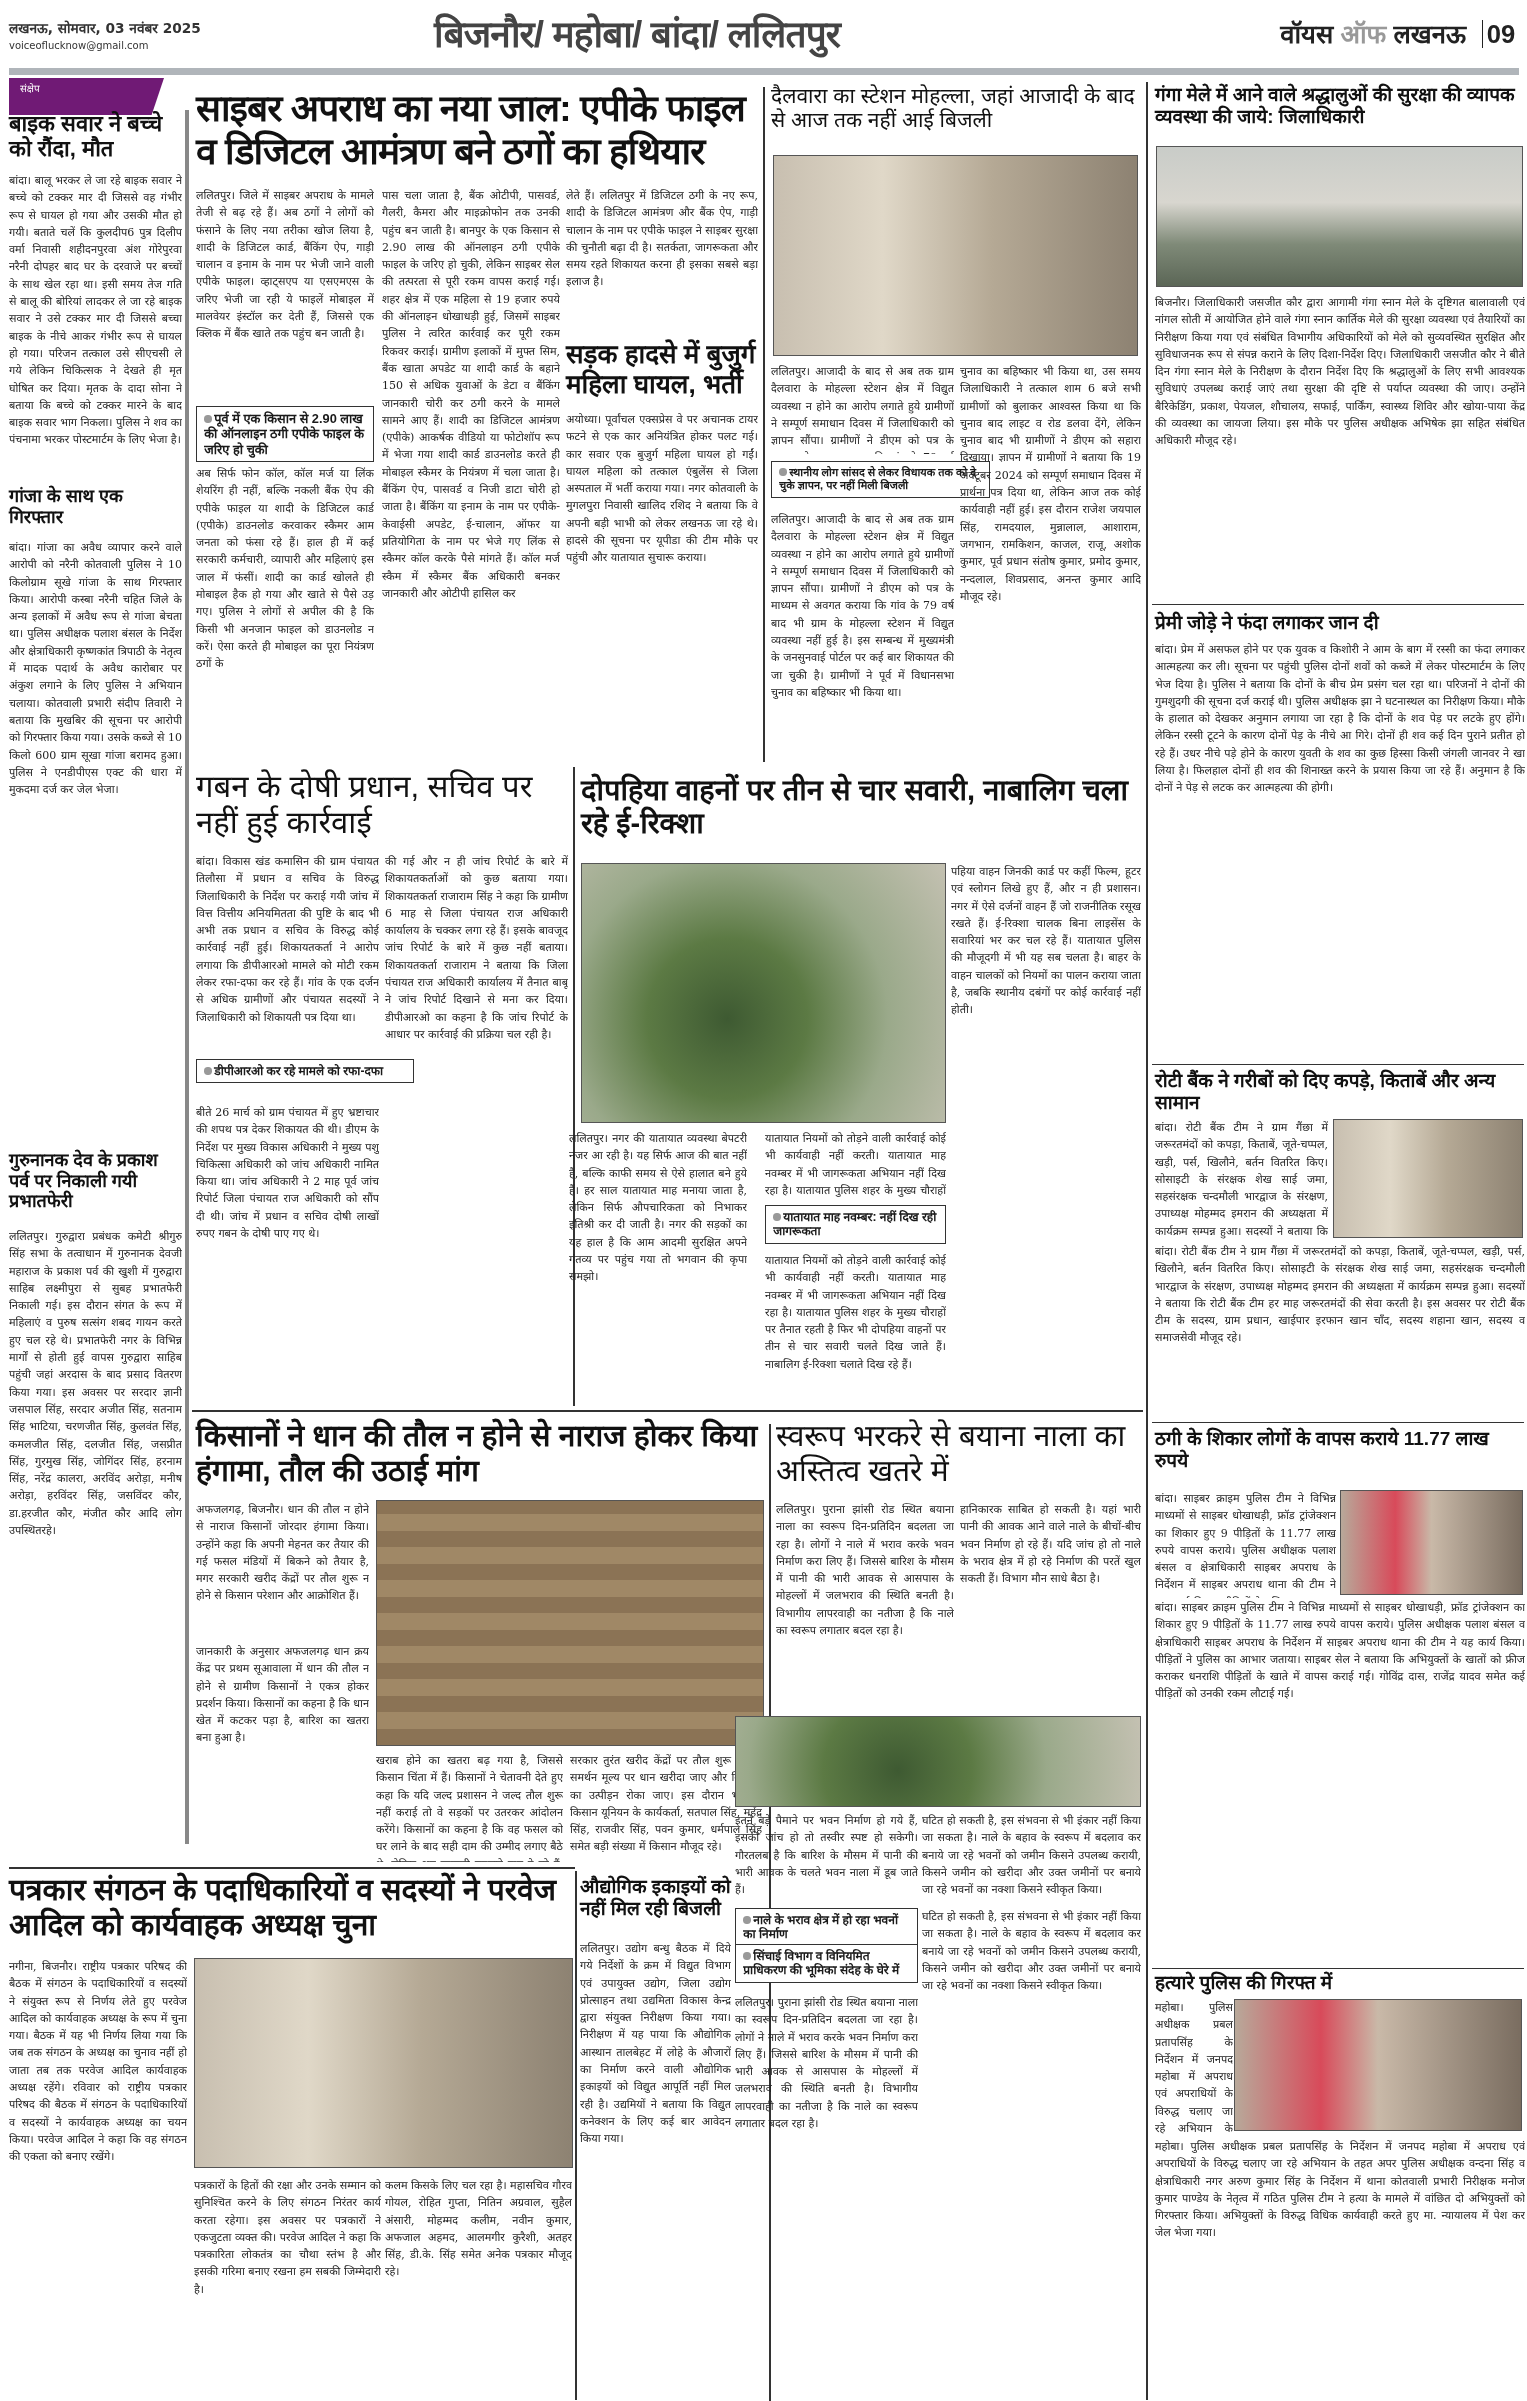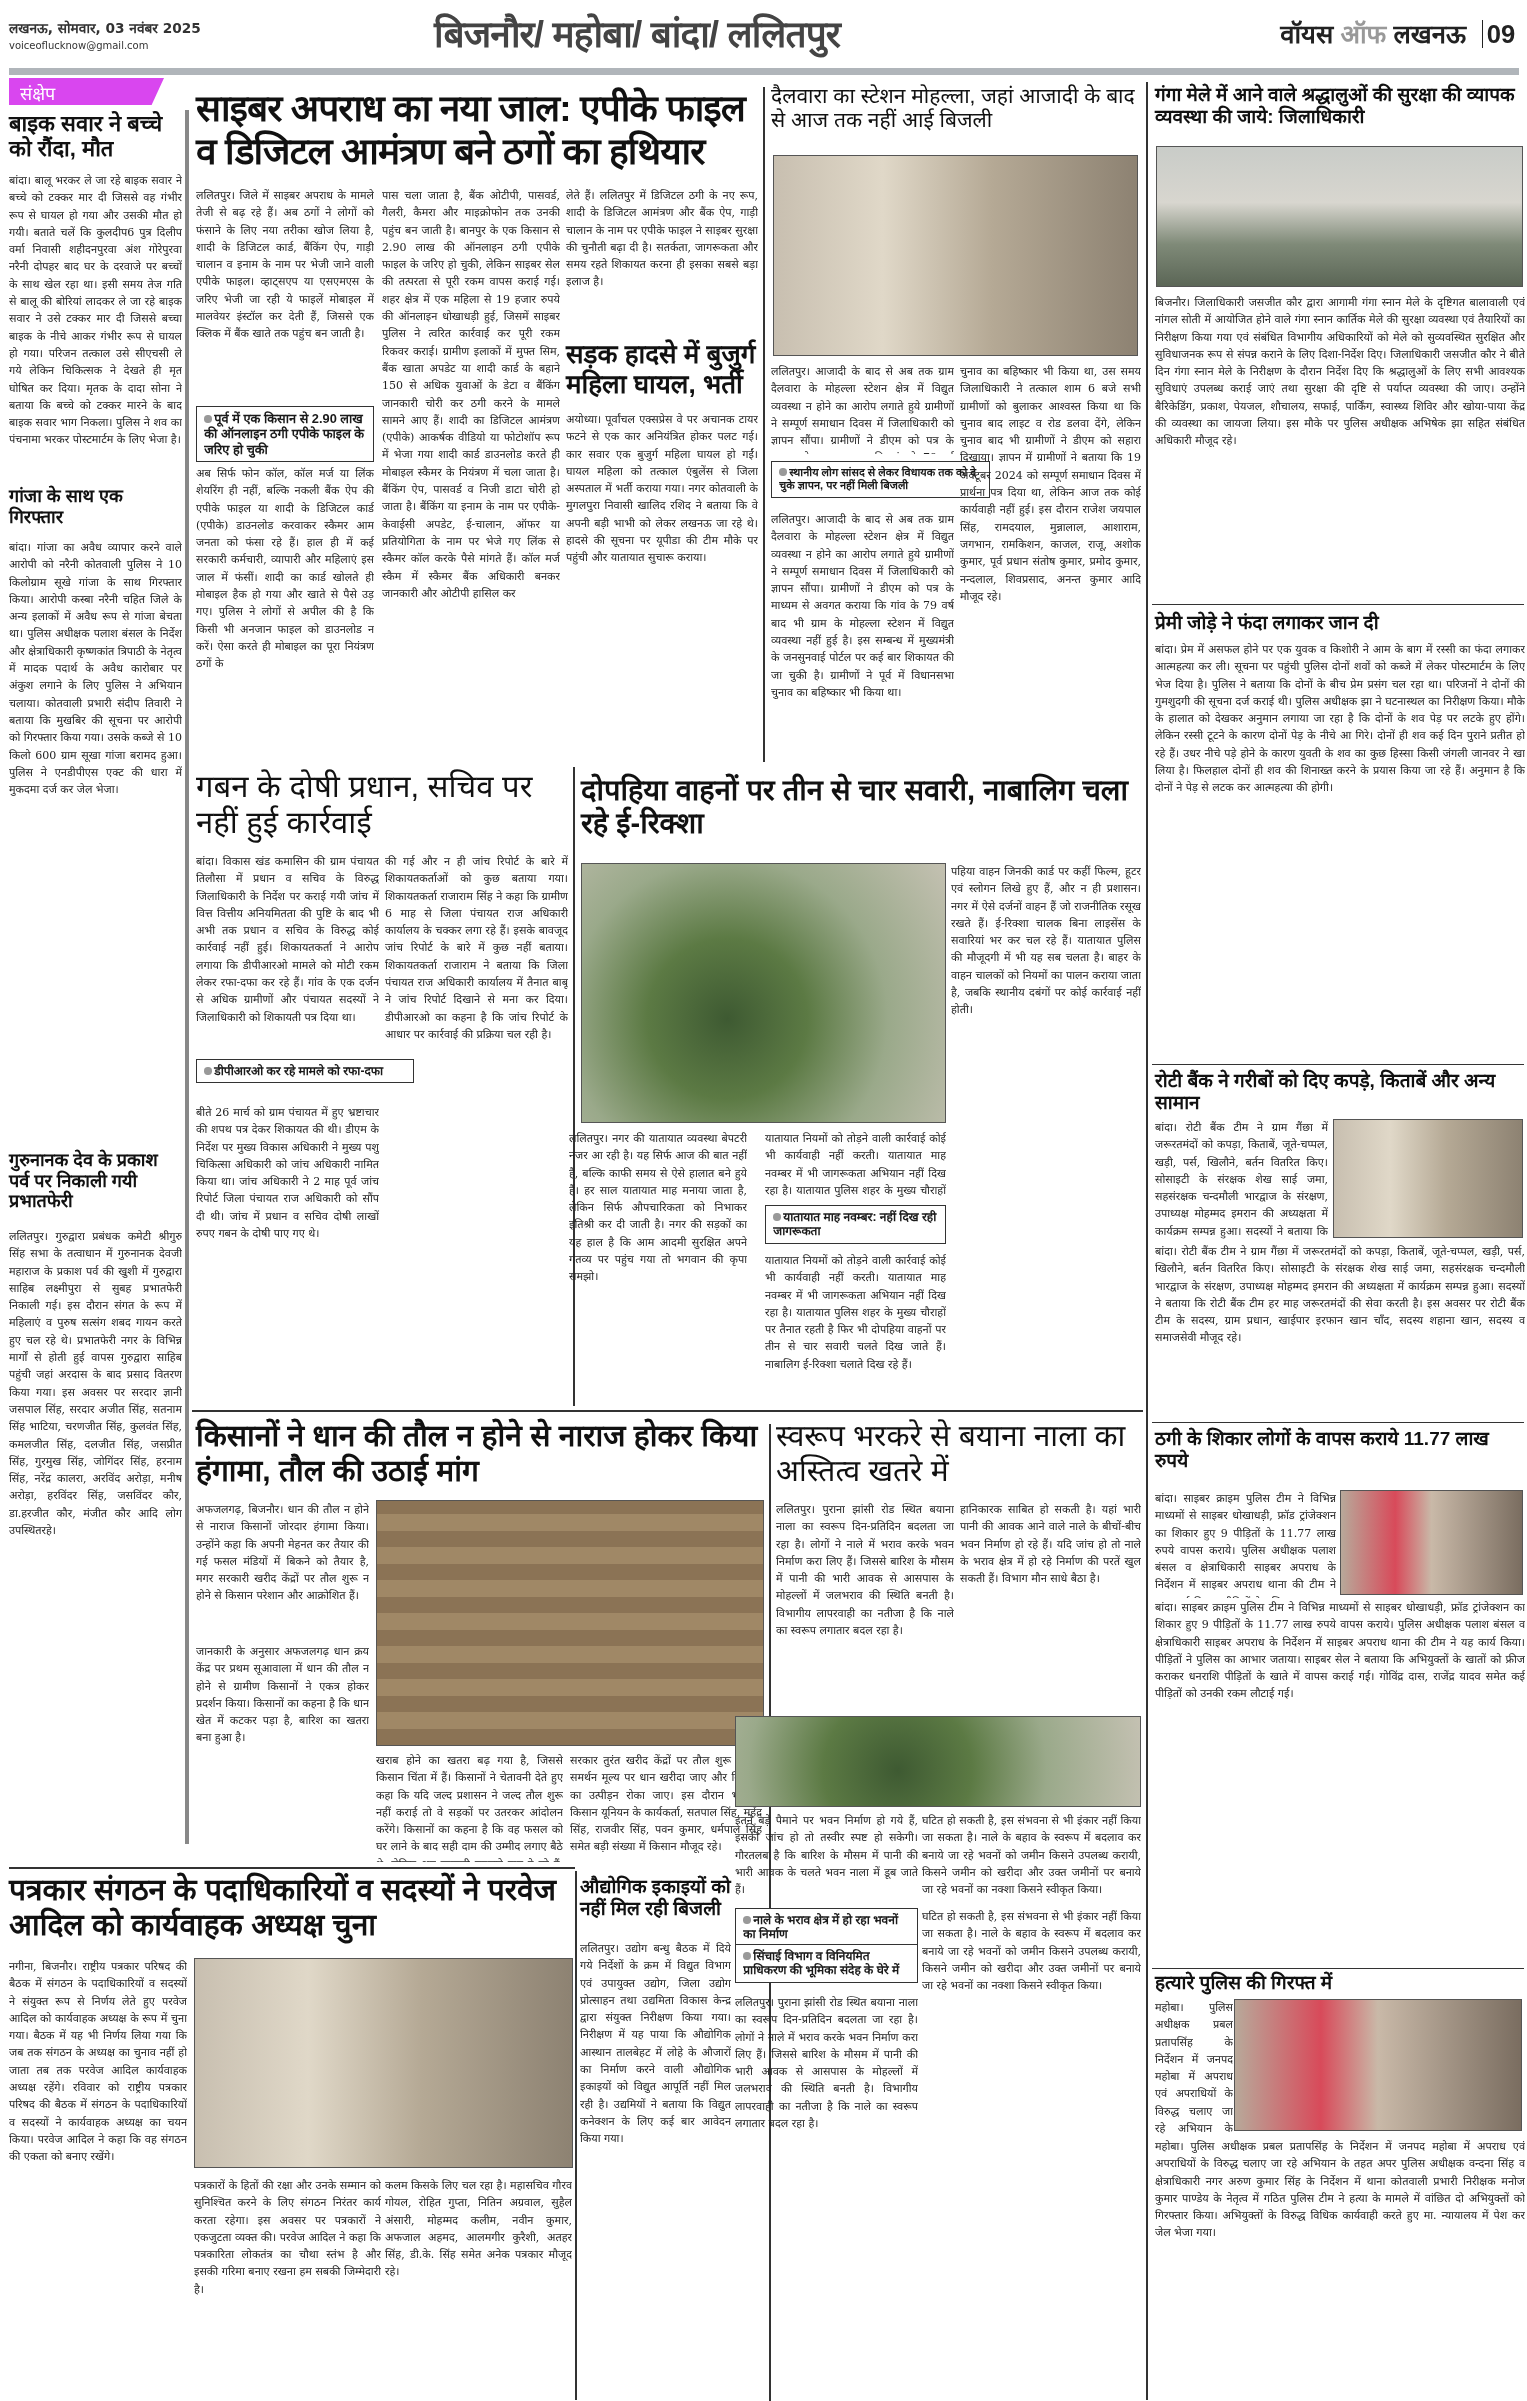--- a/index.html
+++ b/index.html
@@ -5,21 +5,21 @@
 *{box-sizing:border-box;margin:0;padding:0}
 body{width:1528px;height:2401px;background:#fff;font-family:"DejaVu Sans",sans-serif;color:#1a1a1a;position:relative;overflow:hidden}
 .abs{position:absolute}
 .hdr-date{left:9px;top:18px;font-size:13.7px;font-weight:bold;color:#333}
 .hdr-email{left:9px;top:40px;font-size:10px;color:#333}
 .hdr-title{left:434px;top:7.3px;font-size:37px;font-weight:bold;color:#444;letter-spacing:-0.9px;font-family:"Liberation Sans",sans-serif}
 .hdr-brand{right:12.8px;top:16.4px;font-size:25.6px;font-weight:bold;color:#222;font-family:"Liberation Sans",sans-serif}
 .hdr-brand .mid{color:#999}
 .hdr-brand .pg{border-left:1.8px solid #222;padding-left:3.7px;margin-left:16px}
 .hdr-rule{left:9px;top:68px;width:1510px;height:7.3px;background:#b0b5ba}
-.sanshep{left:9px;top:78px;width:155px;height:27px;background:#d946ef;color:#fff;font-size:18px;padding:2.7px 11px;clip-path:polygon(0 0,100% 0,92% 100%,0 100%)}
+.sanshep{left:9px;top:78px;width:155px;height:37px;background:#701a75;color:#fff;font-size:10px;padding:2.7px 11px;clip-path:polygon(0 0,100% 0,92% 100%,0 100%)}
 .vline{background:#333;width:1.8px}
 .vline-g{background:#888;width:3.7px}
 .head{font-weight:bold;font-family:"Liberation Sans",sans-serif;color:#111;line-height:1.15}
 .body-txt{font-size:11px;line-height:17.3px;color:#222;text-align:justify;overflow:hidden;font-family:"DejaVu Serif",serif}
 .photo{background:linear-gradient(135deg,#8a8f86 0%,#b8b2a4 35%,#6e7a6a 60%,#a49a88 100%);border:0.9px solid #555}
 .photo.sky{background:linear-gradient(180deg,#c9ccc8 0%,#d8d6cf 40%,#7f8a78 70%,#5b6656 100%)}
 .photo.bags{background:repeating-linear-gradient(0deg,#8b7355 0 16.4px,#a08866 16.4px 33px)}
 .photo.green{background:radial-gradient(circle at 40% 60%,#3e5a32 0,#5c7a44 30%,#9aa98a 60%,#c4c1b2 100%)}
 .photo.indoor{background:linear-gradient(90deg,#c8bfb0 0%,#e0d8c8 30%,#b5a995 60%,#8d8272 100%)}
 .photo.red{background:linear-gradient(90deg,#b8a99a 0%,#d84a5a 30%,#c9b9a8 50%,#7a6d60 100%)}

